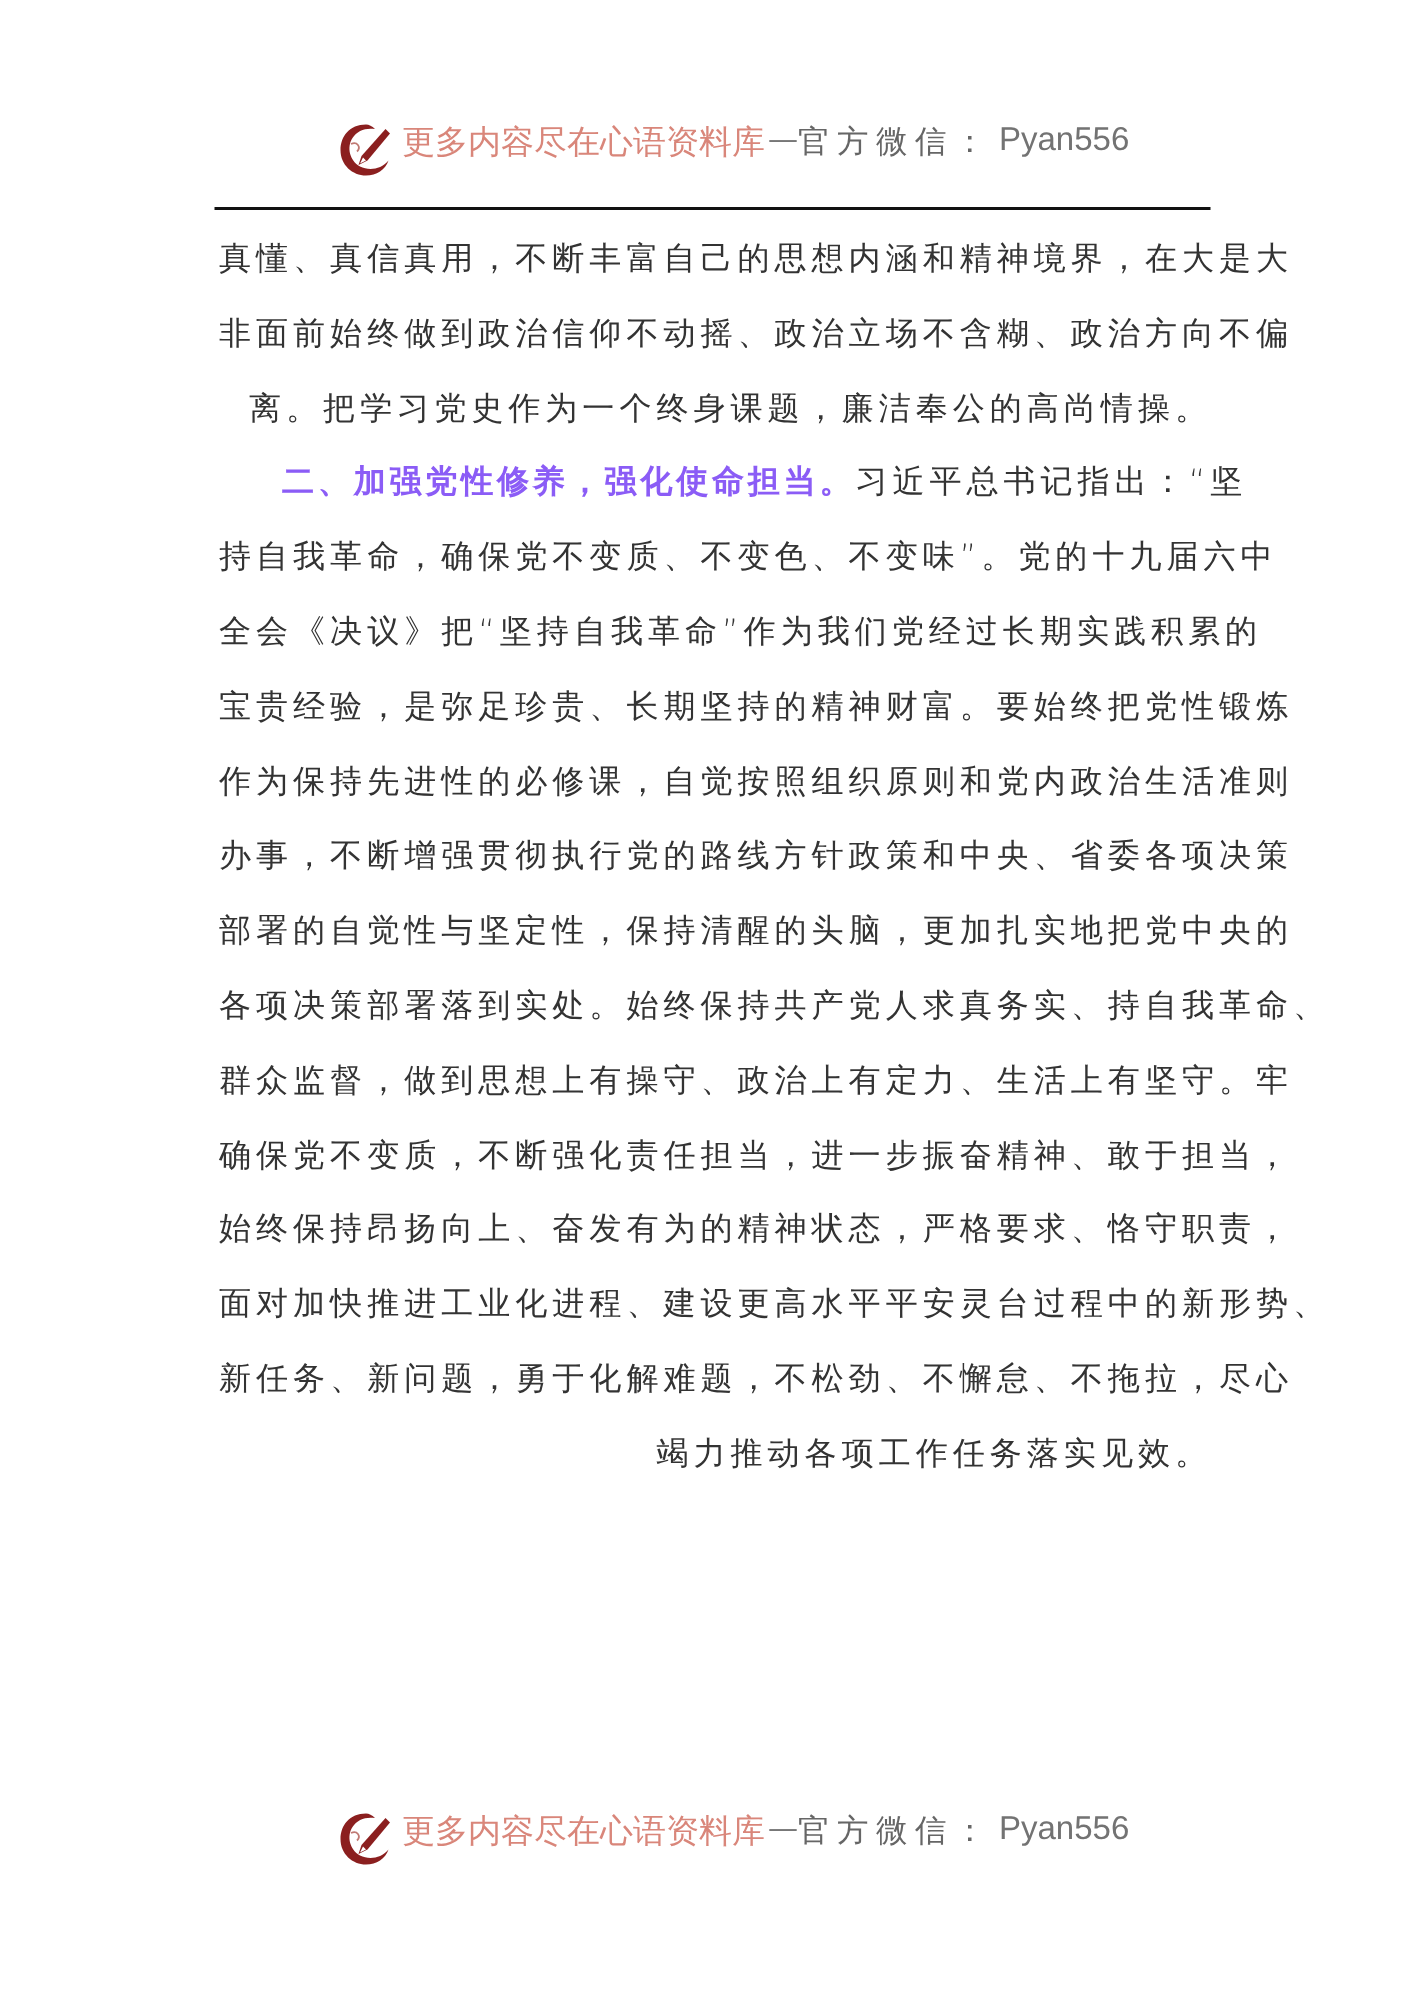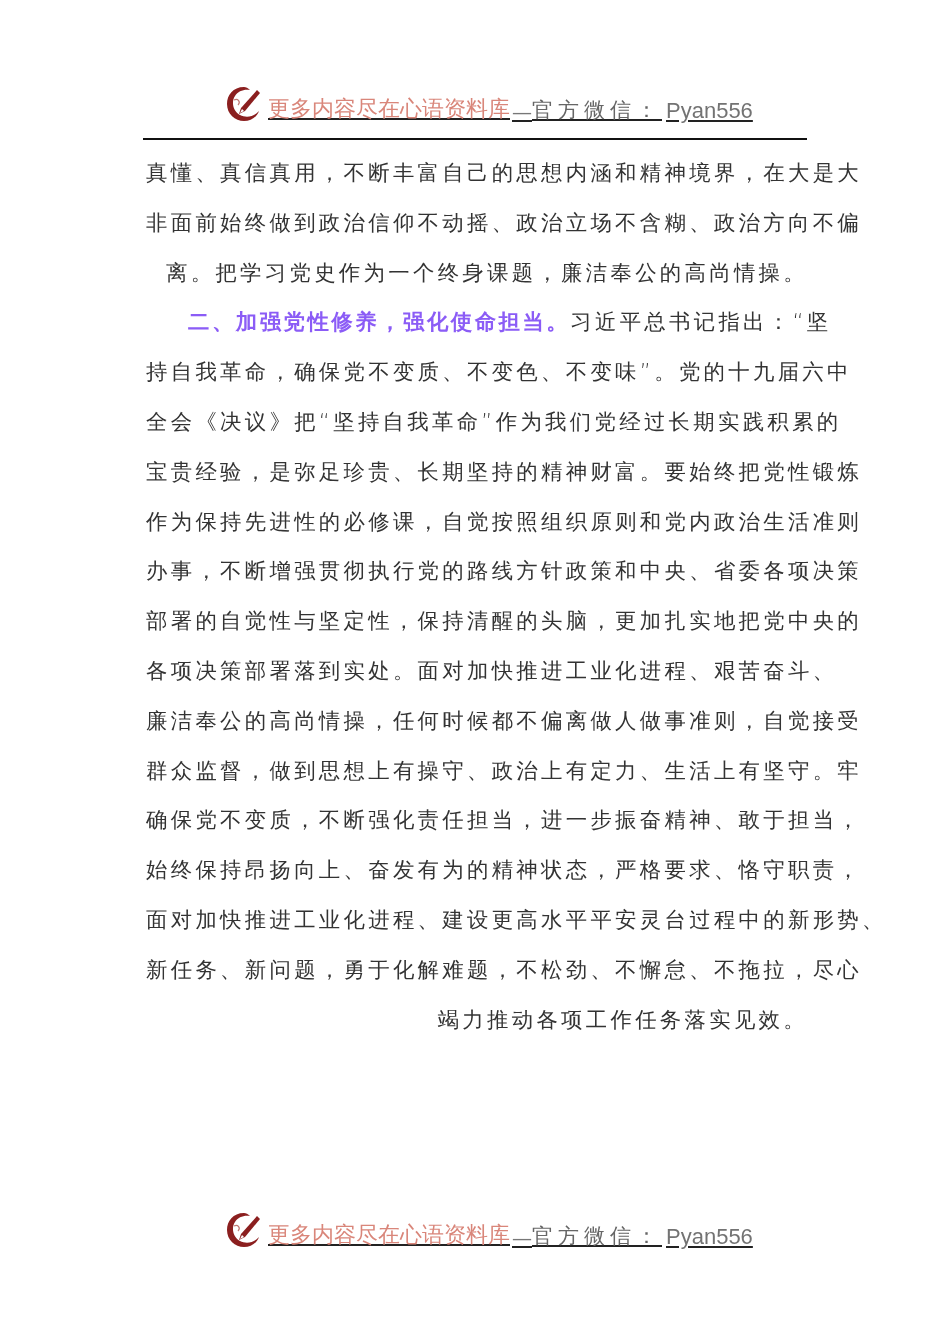--- a/index.html
+++ b/index.html
@@ -1,18 +1,18 @@
 <!DOCTYPE html>
 <html><head>
 <meta charset="utf-8">
 <style>
   html, body { margin: 0; padding: 0; background: #ffffff; }
   body { width: 950px; height: 1344px; position: relative; overflow: hidden;
          font-family: "DejaVu Serif", "Liberation Serif", serif; color: #222; }
-  .banner { position: absolute; left: 224px; height: 44px; display: flex; align-items: flex-end; white-space: nowrap; text-decoration: underline; }
+  .banner { position: absolute; left: 224px; height: 44px; display: flex; align-items: flex-start; white-space: nowrap; }
   .banner.top { top: 80px; }
   .banner.bottom { top: 1206px; }
   .logo { width: 40px; height: 40px; margin-right: 4px; }
   .banner-main { font-size: 22px; color: #d9867a; letter-spacing: 0px; font-family: "DejaVu Serif", serif; }
   .banner-sep { font-size: 20px; color: #777; margin-left: 2px; }
   .banner-label { font-size: 21px; color: #666; font-family: "DejaVu Sans", sans-serif; letter-spacing: 5px; }
   .banner-id { font-size: 22px; color: #737373; font-family: "Liberation Sans", sans-serif; margin-left: 4px; }
   .rule { position: absolute; left: 143px; top: 138px; width: 664px; height: 2px; background: #111; }
   .content { position: absolute; left: 146px; top: 148px; width: 662px; }
   .line { height: 49.8px; line-height: 49.8px; font-size: 21.4px; letter-spacing: 3.3px; white-space: nowrap; color: #333;
@@ -49,22 +49,21 @@
   <div>
     <div class="line indent">
       <span class="bold">二、加强党性修养，强化使命担当。</span><span>习近平总书记指出：“坚</span>
     </div>
     <div class="line">持自我革命，确保党不变质、不变色、不变味”。党的十九届六中</div>
     <div class="line">全会《决议》把“坚持自我革命”作为我们党经过长期实践积累的</div>
     <div class="line">宝贵经验，是弥足珍贵、长期坚持的精神财富。要始终把党性锻炼</div>
     <div class="line">作为保持先进性的必修课，自觉按照组织原则和党内政治生活准则</div>
     <div class="line">办事，不断增强贯彻执行党的路线方针政策和中央、省委各项决策</div>
     <div class="line">部署的自觉性与坚定性，保持清醒的头脑，更加扎实地把党中央的</div>
-    <div class="line">各项决策部署落到实处。面对加快推进工业化进程、艰苦奋斗、</div>
-    <div class="line">廉洁奉公的高尚情操，任何时候都不偏离做人做事准则，自觉接受</div>
+    <div class="line">各项决策部署落到实处。始终保持共产党人求真务实、持自我革命、</div>
     <div class="line">群众监督，做到思想上有操守、政治上有定力、生活上有坚守。牢</div>
     <div class="line">确保党不变质，不断强化责任担当，进一步振奋精神、敢于担当，</div>
     <div class="line">始终保持昂扬向上、奋发有为的精神状态，严格要求、恪守职责，</div>
     <div class="line">面对加快推进工业化进程、建设更高水平平安灵台过程中的新形势、</div>
     <div class="line">新任务、新问题，勇于化解难题，不松劲、不懈怠、不拖拉，尽心</div>
     <div class="line">竭力推动各项工作任务落实见效。</div>
   </div>
 
   <div class="gap"></div>
 

